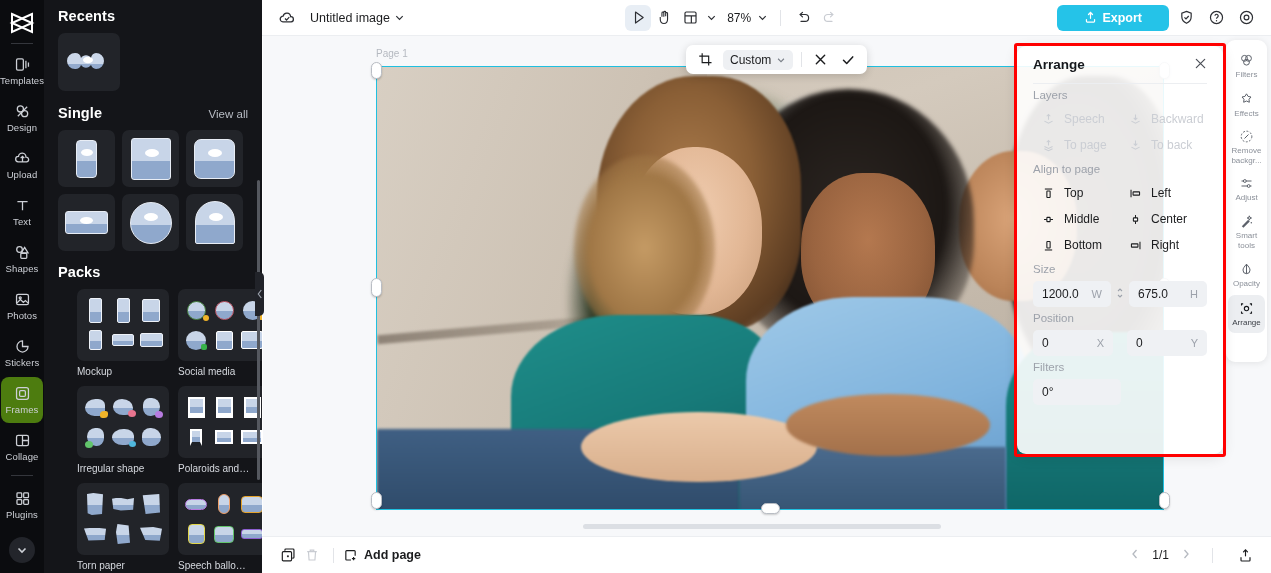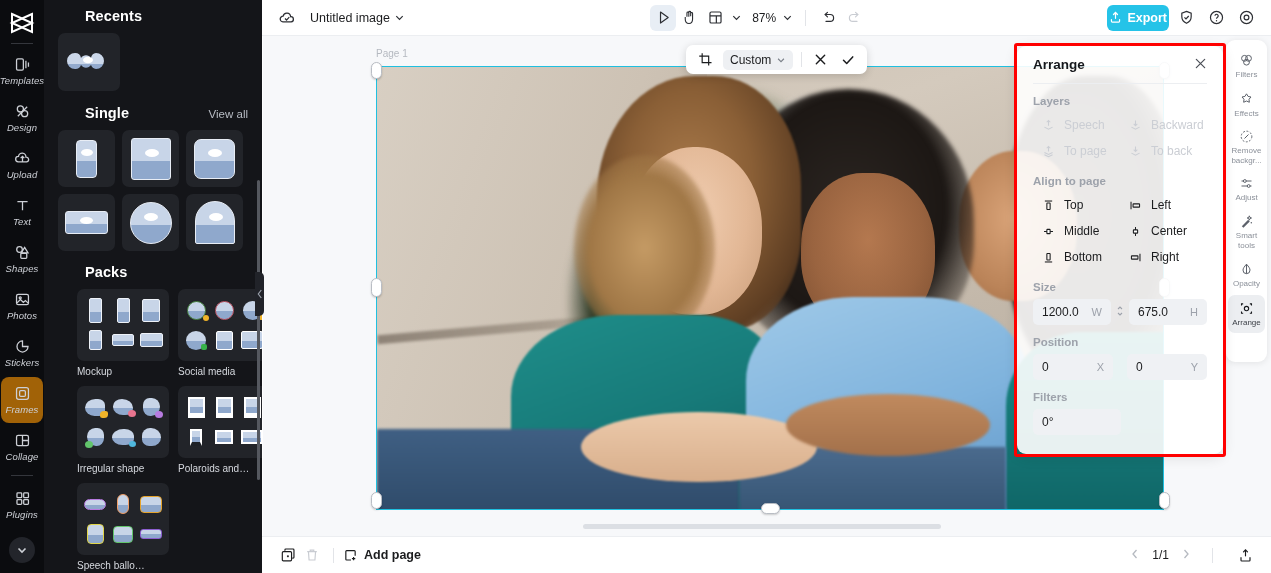--- a/index.html
+++ b/index.html
@@ -17,40 +17,39 @@
     background: #0b0c0f; display: flex; flex-direction: column;
     align-items: center; padding-top: 6px; z-index: 40;
   }
   .rail-logo { width: 34px; height: 30px; display:flex; align-items:center; justify-content:center; margin-top:2px; }
   .rail-div { width: 22px; height: 1px; background: #34363c; margin: 5px 0 4px; }
   .rail-item {
     width: 42px; height: 46px; display: flex; flex-direction: column;
     align-items: center; justify-content: center; gap: 3px;
     color: #cdd0d6; border-radius: 8px; margin-bottom: 1px;
   }
-  .rail-item.active { background: #a16207; }
-  .rail-item .ri-label { font-size: 9.5px; letter-spacing: .1px; line-height: 1; font-style: italic; }
+  .rail-item.active { background: #4d7c0f; }
+  .rail-item .ri-label { font-size: 9.5px; letter-spacing: .1px; line-height: 1; }
   .rail-item svg { display:block; }
   .rail-bottom-div { width: 22px; height: 1px; background: #34363c; margin: 4px 0 6px; }
   .rail-chev {
     width: 26px; height: 26px; border-radius: 50%; background: #23252b;
     display: flex; align-items: center; justify-content: center; color: #cdd0d6;
     margin-top: auto; margin-bottom: 10px;
   }
 
   
   .panel {
     position: absolute; left: 44px; top: 0; width: 218px; height: 573px;
     background: #141519; overflow: hidden; z-index: 35;
   }
   .panel-inner { padding: 0 14px; }
   .panel-h {
     color: #ffffff; font-size: 14.5px; font-weight: bold;
     letter-spacing: .1px;
-    margin-left: 27px;
   }
   .sec-row { display: flex; align-items: baseline; justify-content: space-between; }
   .view-all { color: #b8bcc4; font-size: 11.5px; }
   .thumb {
     background: #222429; border-radius: 7px; display: flex;
     align-items: center; justify-content: center; overflow: hidden;
   }
   .grid3 { display: grid; grid-template-columns: repeat(3, 57px); gap: 7px; }
   .grid2 { display: grid; grid-template-columns: repeat(2, 92px); gap: 9px; }
   .pack-card { width: 92px; padding-left: 19px; }
@@ -83,21 +82,21 @@
   .doc-title { font-size: 12.5px; color: #1b1c1e; margin-left: 10px; }
   .tb-btn {
     width: 26px; height: 26px; border-radius: 6px; display: flex;
     align-items: center; justify-content: center; color: #2c2e33;
   }
   .tb-btn.sel { background: #e8eef5; }
   .zoom-val { font-size: 12px; color: #1b1c1e; margin: 0 3px 0 7px; }
   .tb-sep { width: 1px; height: 16px; background: #e2e4e8; margin: 0 9px; }
   .export-btn {
     height: 26px; background: #25c3e8; color: #fff; border-radius: 6px;
-    display: flex; align-items: center; gap: 5px; padding: 0 2px;
+    display: flex; align-items: center; gap: 5px; padding: 0 27px;
     font-size: 12.5px; font-weight: bold;
   }
   .ic-btn { width: 26px; height: 26px; display:flex; align-items:center; justify-content:center; color:#2c2e33; }
 
   
   .canvas-area {
     position: absolute; left: 263px; top: 36px; width: 1009px; height: 500px;
     background: #f7f8fa; overflow: hidden;
   }
   .page-label {
@@ -202,21 +201,21 @@
     position: absolute; left: 1017px; top: 46px; width: 206px; height: 408px;
     background: rgba(255,255,255,0.90); border-radius: 9px;
     box-shadow: 0 3px 14px rgba(0,0,0,.12); z-index: 50; padding: 0 16px;
   }
   .arr-head {
     display: flex; align-items: center; justify-content: space-between;
     height: 38px; border-bottom: 1px solid #eceef1;
   }
   .arr-title { font-size: 13.5px; font-weight: bold; color: #16181c; }
   .arr-x { color: #4b4f57; font-size: 14px; }
-  .arr-sec { font-size: 11.5px; color: #9da2ab; margin-top: 11px; font-weight: bold; }
+  .arr-sec { font-size: 11.5px; color: #9da2ab; margin-top: 5px; }
   .arr-grid { display: grid; grid-template-columns: 1fr 1fr; margin-top: 5px; }
   .arr-opt {
     display: flex; align-items: center; gap: 8px; height: 26px;
     font-size: 12px; color: #1b1c1e; padding-left: 8px;
   }
   .arr-opt.dis { color: #cbced4; }
   .arr-opt .oi { width: 15px; display:flex; align-items:center; justify-content:center; }
   .field-row { display: flex; gap: 4px; margin-top: 6px; align-items: center; }
   .field {
     height: 26px; background: #eff1f4; border-radius: 5px; display: flex;
@@ -477,20 +476,31 @@
             <div class="mini" style="width:17px;height:21px;border:2.5px solid #fff;border-bottom-width:5px"></div>
             <div class="mini" style="width:17px;height:21px;border:2.5px solid #fff;border-bottom-width:5px"></div>
             <div class="mini" style="width:12px;height:17px;border:2px solid #fff;border-bottom-width:4px;border-bottom-color:#1f2227"></div>
             <div class="mini" style="width:18px;height:14px;border:2px solid #fff"></div>
             <div class="mini" style="width:22px;height:14px;border:2px solid #fff"></div>
           </div>
           <div class="pack-name">Polaroids and photo f...</div>
         </div>
         <div class="pack-card">
           <div class="pack-thumb">
+            <div class="mini" style="width:16px;height:22px;clip-path:polygon(0 4%,40% 0,100% 6%,94% 96%,30% 100%,4% 92%)"></div>
+            <div class="mini" style="width:22px;height:13px;clip-path:polygon(0 10%,30% 0,70% 14%,100% 4%,96% 94%,40% 100%,6% 88%)"></div>
+            <div class="mini" style="width:18px;height:20px;clip-path:polygon(4% 6%,96% 0,100% 92%,20% 100%)"></div>
+            <div class="mini" style="width:22px;height:13px;clip-path:polygon(0 8%,50% 0,100% 10%,94% 96%,20% 100%)"></div>
+            <div class="mini" style="width:14px;height:20px;clip-path:polygon(10% 0,90% 8%,100% 94%,12% 100%,0 40%)"></div>
+            <div class="mini" style="width:22px;height:14px;clip-path:polygon(0 6%,60% 0,100% 12%,90% 98%,24% 92%)"></div>
+          </div>
+          <div class="pack-name">Torn paper</div>
+        </div>
+        <div class="pack-card">
+          <div class="pack-thumb">
             <div class="mini" style="width:22px;height:11px;border-radius:6px;border:1.5px solid #b77be0"></div>
             <div class="mini" style="width:12px;height:20px;border-radius:6px;border:1.5px solid #f0a06a"></div>
             <div class="mini" style="width:22px;height:17px;border-radius:4px;border:1.5px solid #e5a32c"></div>
             <div class="mini" style="width:17px;height:20px;border-radius:4px;border:1.5px solid #e0d54a"></div>
             <div class="mini" style="width:20px;height:17px;border-radius:4px;border:1.5px solid #62c46b"></div>
             <div class="mini" style="width:22px;height:10px;border-radius:3px;border:1.5px solid #8c5fd0"></div>
           </div>
           <div class="pack-name">Speech balloons</div>
         </div>
       </div>

